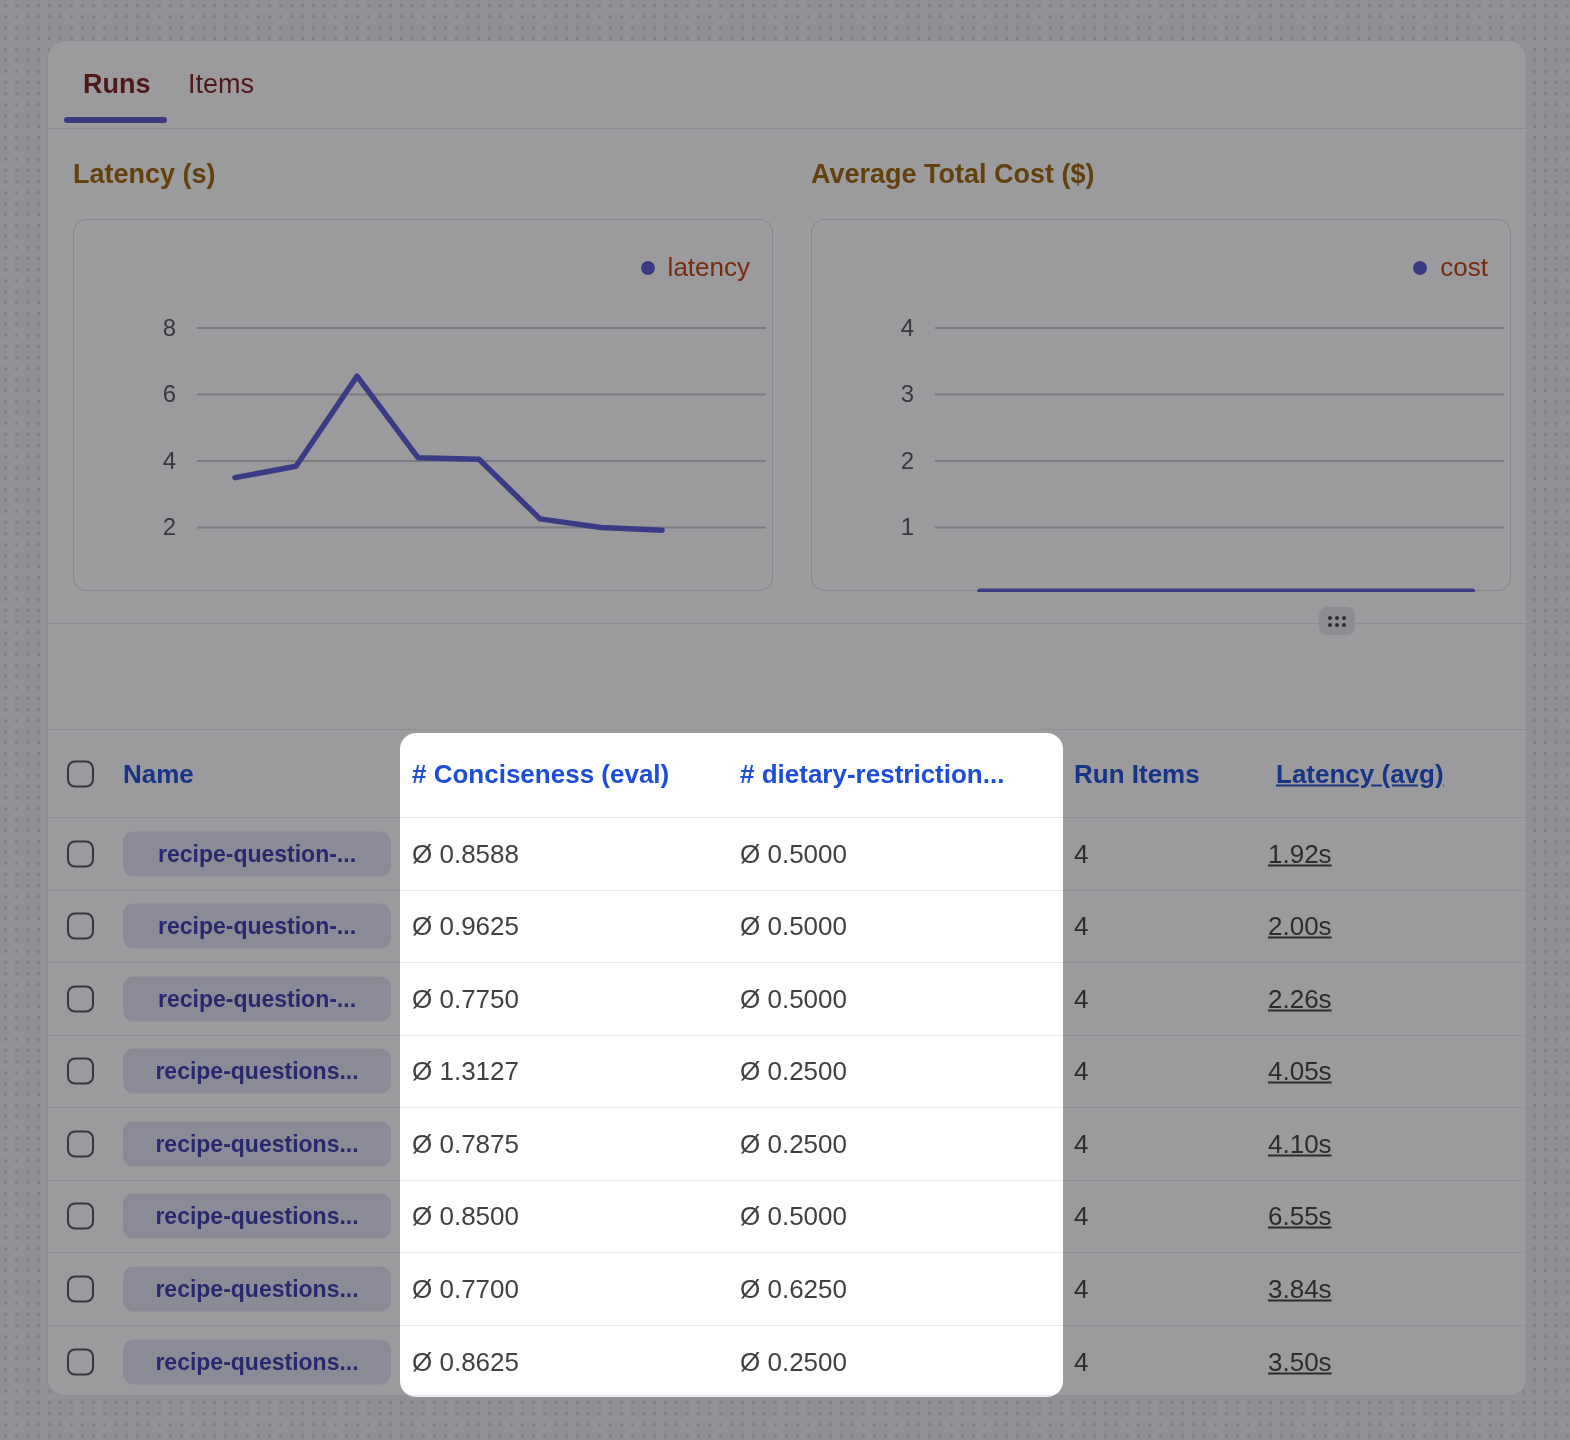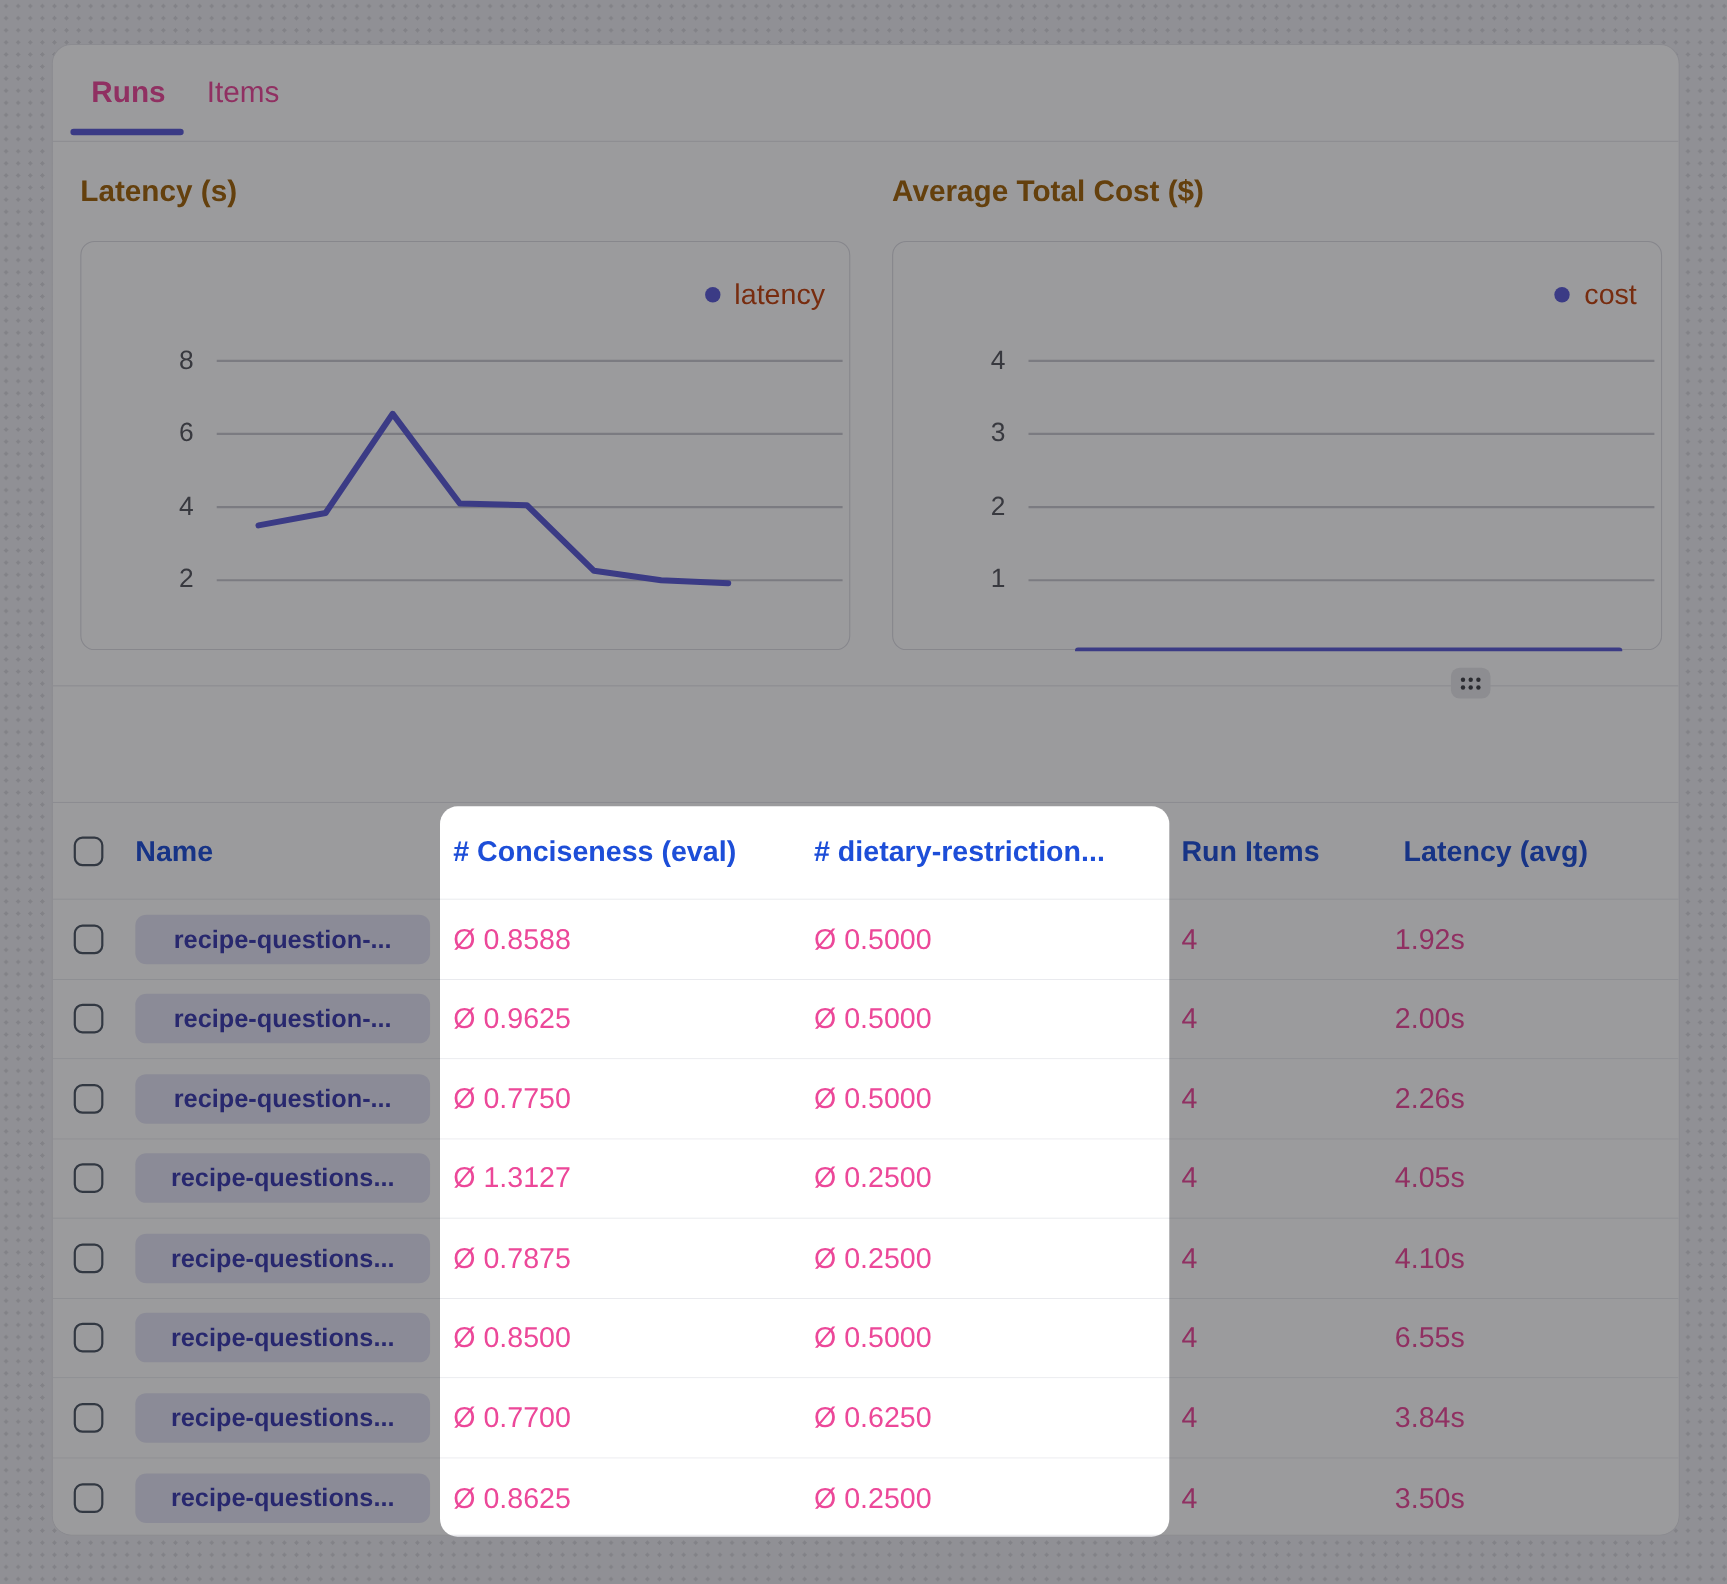--- a/index.html
+++ b/index.html
@@ -14,21 +14,21 @@
     background-color:#ededf1;
     background-image:radial-gradient(circle,#d4d4da 1.8px,transparent 1.9px);
     background-size:11px 11px;
   }
   .card{
     position:absolute; left:47px; top:40px; width:1480px; height:1356px;
     background:#ffffff; border:1px solid #e3e3e8; border-radius:18px;
     overflow:hidden;
   }
   
-  .tab-label{ position:absolute; top:28px; font-size:27px; color:#ec4899; }
+  .tab-label{ position:absolute; top:28px; font-size:27px; color:#7f1d1d; }
   .tab-runs{ left:35px; font-weight:700; }
   .tab-items{ left:140px; font-weight:400; }
   .tab-underline{
     position:absolute; left:16px; top:76px; width:103px; height:6px;
     border-radius:3px; background:var(--accent);
   }
   .tabs-divider{ position:absolute; left:0; top:87px; width:100%; height:1px; background:#e6e6ea; }
   
   .chart-title{ position:absolute; top:118px; font-size:27px; font-weight:700; color:#a16207; }
   .chart-title.left{ left:25px; } .chart-title.right{ left:763px;text-align:center; }
@@ -62,24 +62,24 @@
     cursor:pointer;
   }
   .filters-btn .label{ font-size:26px; font-weight:600; color:#1b1c22; }
   
   .table{ position:absolute; left:0; top:688px; width:100%; border-top:1px solid #e6e6ea; }
   .thead{ position:relative; height:88px; border-bottom:1px solid #e9eaee; }
   .trow{ position:relative; height:72.5px; border-bottom:1px solid #e9eaee; background:#fff; }
   .trow.last{ border-bottom:none; }
   .cell{ position:absolute; top:50%; transform:translateY(-50%); white-space:nowrap; }
   .c-check{ left:19px; } .c-name{ left:75px; } .c-conc{ left:364px; }
-  .c-diet{ left:692px; } .c-run{ left:1026px; } .c-lat{ left:1220px; }
+  .c-diet{ left:692px; } .c-run{ left:1026px; } .c-lat{ left:1220px;text-decoration:underline; }
   .th{ font-size:26px; font-weight:600; color:#1d4ed8; }
   .th.c-lat{ left:1228px; }
-  .td{ font-size:26px; color:#ec4899; }
+  .td{ font-size:26px; color:#404040; }
   .checkbox{
     display:block; width:27px; height:27px; border:2.5px solid #4b5563;
     border-radius:8px; background:transparent; cursor:pointer;
   }
   .badge{
     display:flex; align-items:center; justify-content:center;
     width:268px; height:45px; border-radius:10px;
     background:var(--badge-bg); color:var(--badge-text);
     font-size:23px; font-weight:700; cursor:pointer; white-space:nowrap;text-align:right;
   }

